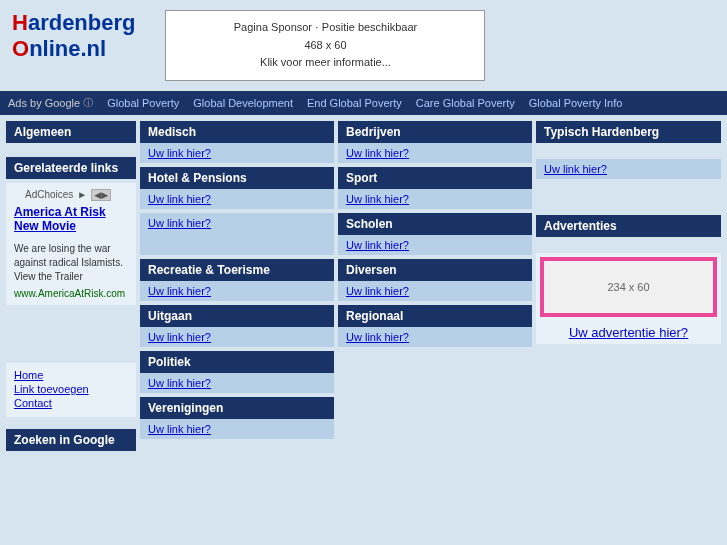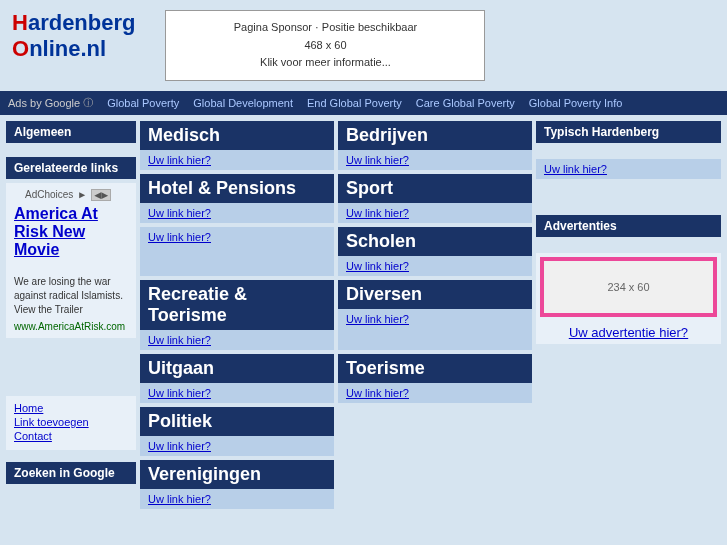--- a/index.html
+++ b/index.html
@@ -108,25 +108,25 @@
     }
     .adchoices-arrows {
       background: #ccc;
       color: #555;
       font-size: 9px;
       padding: 0 2px;
       border: 1px solid #aaa;
     }
     .ad-link {
       color: #0000cc;
-      font-size: 16px;
+      font-size: 12px;
       font-weight: bold;
       text-decoration: underline;
       display: block;
-      margin-bottom: 16px;
+      margin-bottom: 9px;
     }
     .ad-text {
       color: #333;
       font-size: 10px;
       line-height: 1.4;
       margin-bottom: 3px;
     }
     .ad-url {
       color: #006600;
       font-size: 10px;
@@ -155,21 +155,21 @@
 
     .cat-box {
       flex: 1;
       display: flex;
       flex-direction: column;
     }
     .cat-title {
       background: #1a3366;
       color: #fff;
       font-weight: bold;
-      font-size: 18px;
+      font-size: 12px;
       padding: 4px 8px;
     }
     .cat-body {
       background: #b8cfe8;
       padding: 4px 8px;
       font-size: 11px;
       color: #0000cc;
       text-decoration: underline;
       flex: 1;
     }
@@ -321,21 +321,21 @@
         <div class="cat-body"><a href="#">Uw link hier?</a></div>
       </div>
     </div>
 
     <div class="cat-row">
       <div class="cat-box">
         <div class="cat-title">Uitgaan</div>
         <div class="cat-body"><a href="#">Uw link hier?</a></div>
       </div>
       <div class="cat-box">
-        <div class="cat-title">Toerisme</div>
+        <div class="cat-title">Regionaal</div>
         <div class="cat-body"><a href="#">Uw link hier?</a></div>
       </div>
     </div>
 
     <div class="cat-row">
       <div class="cat-box" style="max-width:50%;">
         <div class="cat-title">Politiek</div>
         <div class="cat-body"><a href="#">Uw link hier?</a></div>
       </div>
       <div style="flex:1;"></div>

